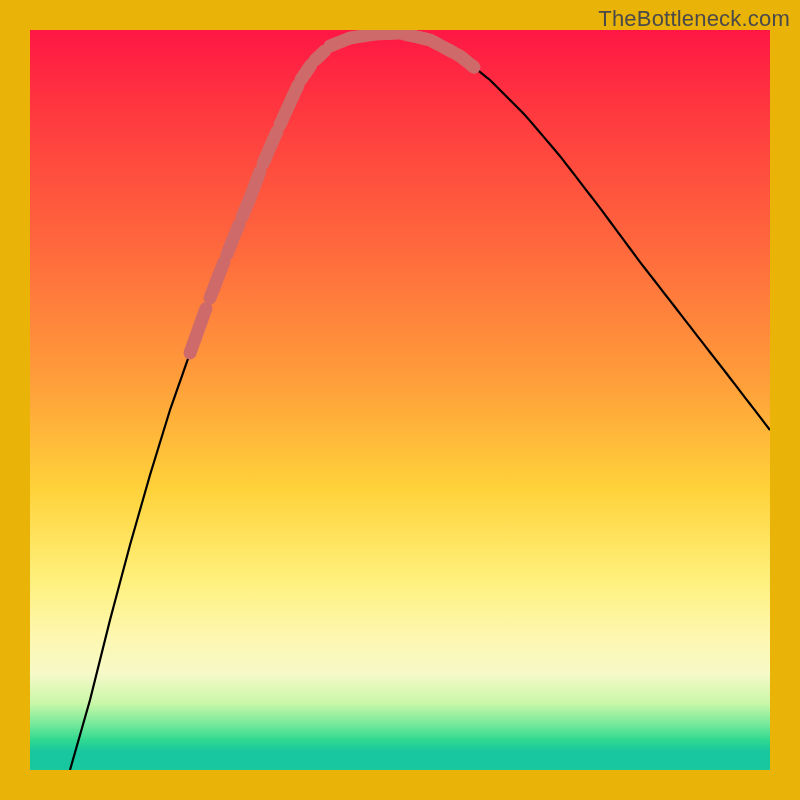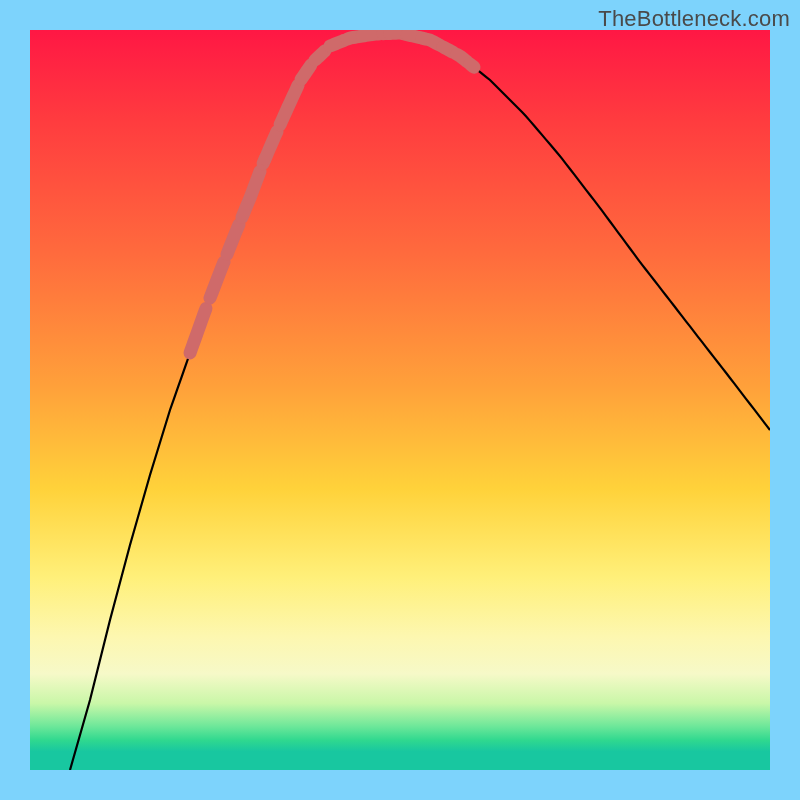--- a/index.html
+++ b/index.html
@@ -7,21 +7,21 @@
     padding: 0;
     width: 800px;
     height: 800px;
     overflow: hidden;
     background: #000;
     font-family: Arial, Helvetica, sans-serif;
   }
   .frame {
     position: absolute;
     inset: 0;
-    background: #7dd3fc;
+    background: #eab308;
   }
   .plot-area {
     position: absolute;
     left: 30px;
     top: 30px;
     width: 740px;
     height: 740px;
     overflow: hidden;
   }
   .gradient-bg {

